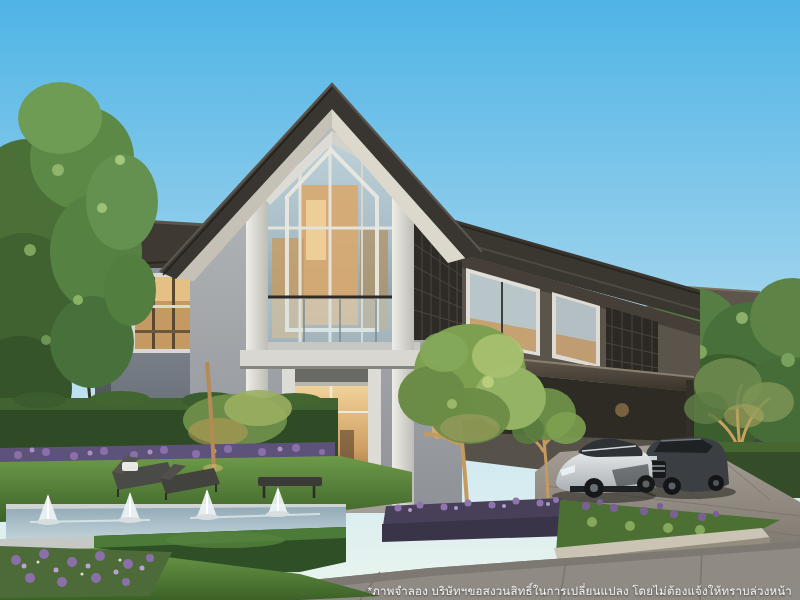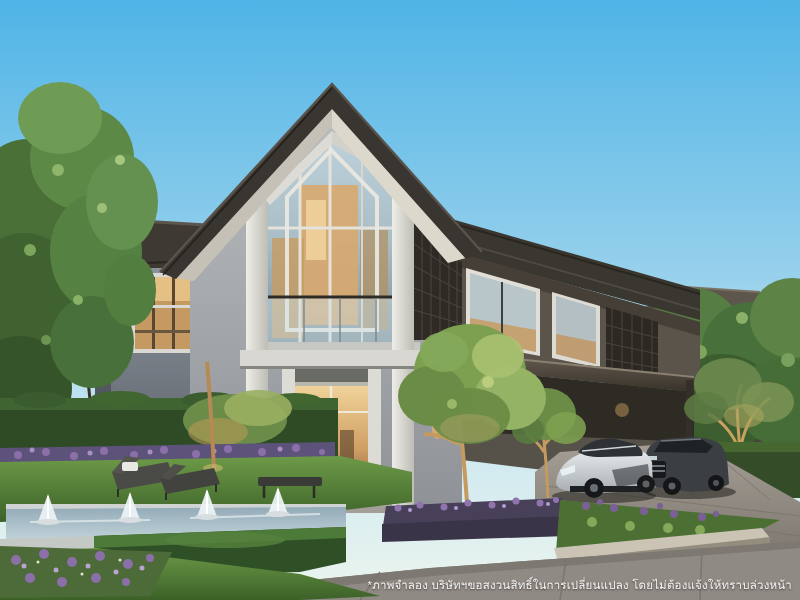--- a/index.html
+++ b/index.html
@@ -3,21 +3,21 @@
 <meta charset="utf-8">
 <style>
   html,body{margin:0;padding:0;background:#222;}
   .scene{
     position:relative;width:800px;height:600px;overflow:hidden;
     background:var(--sky_top,#58b8e8);
     font-family:"Liberation Sans",sans-serif;
   }
   .scene svg{position:absolute;inset:0;display:block;}
   .disclaimer{
-    position:absolute;right:8px;bottom:6px;
+    position:absolute;right:8px;bottom:0;
     color:rgba(255,255,255,.93);
     font-size:11.5px;letter-spacing:.2px;
     text-shadow:0 1px 2px rgba(40,40,40,.75);
     white-space:nowrap;
   }
 </style>
 </head>
 <body>
 
 <div class="scene">

